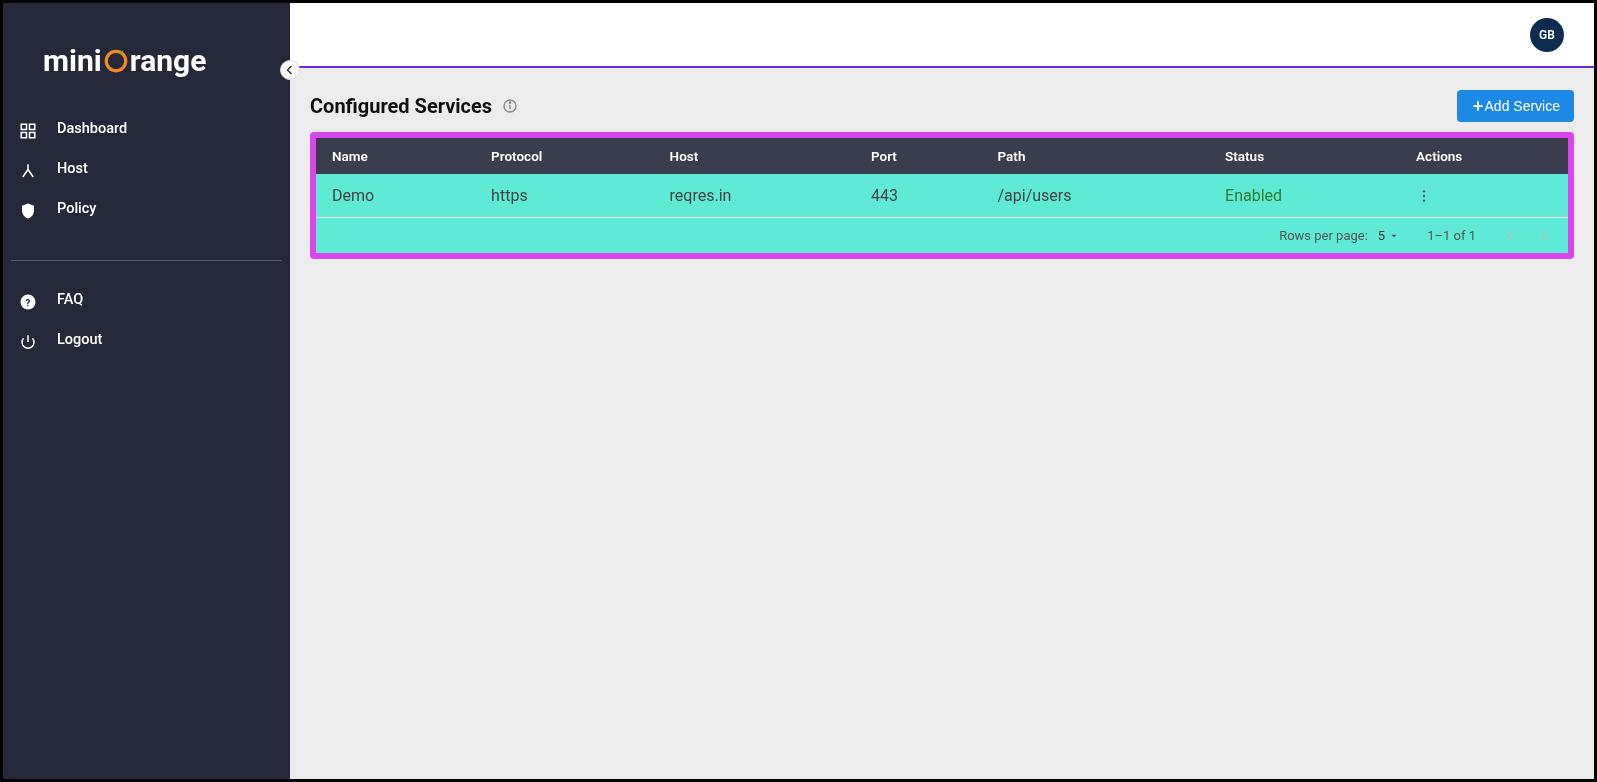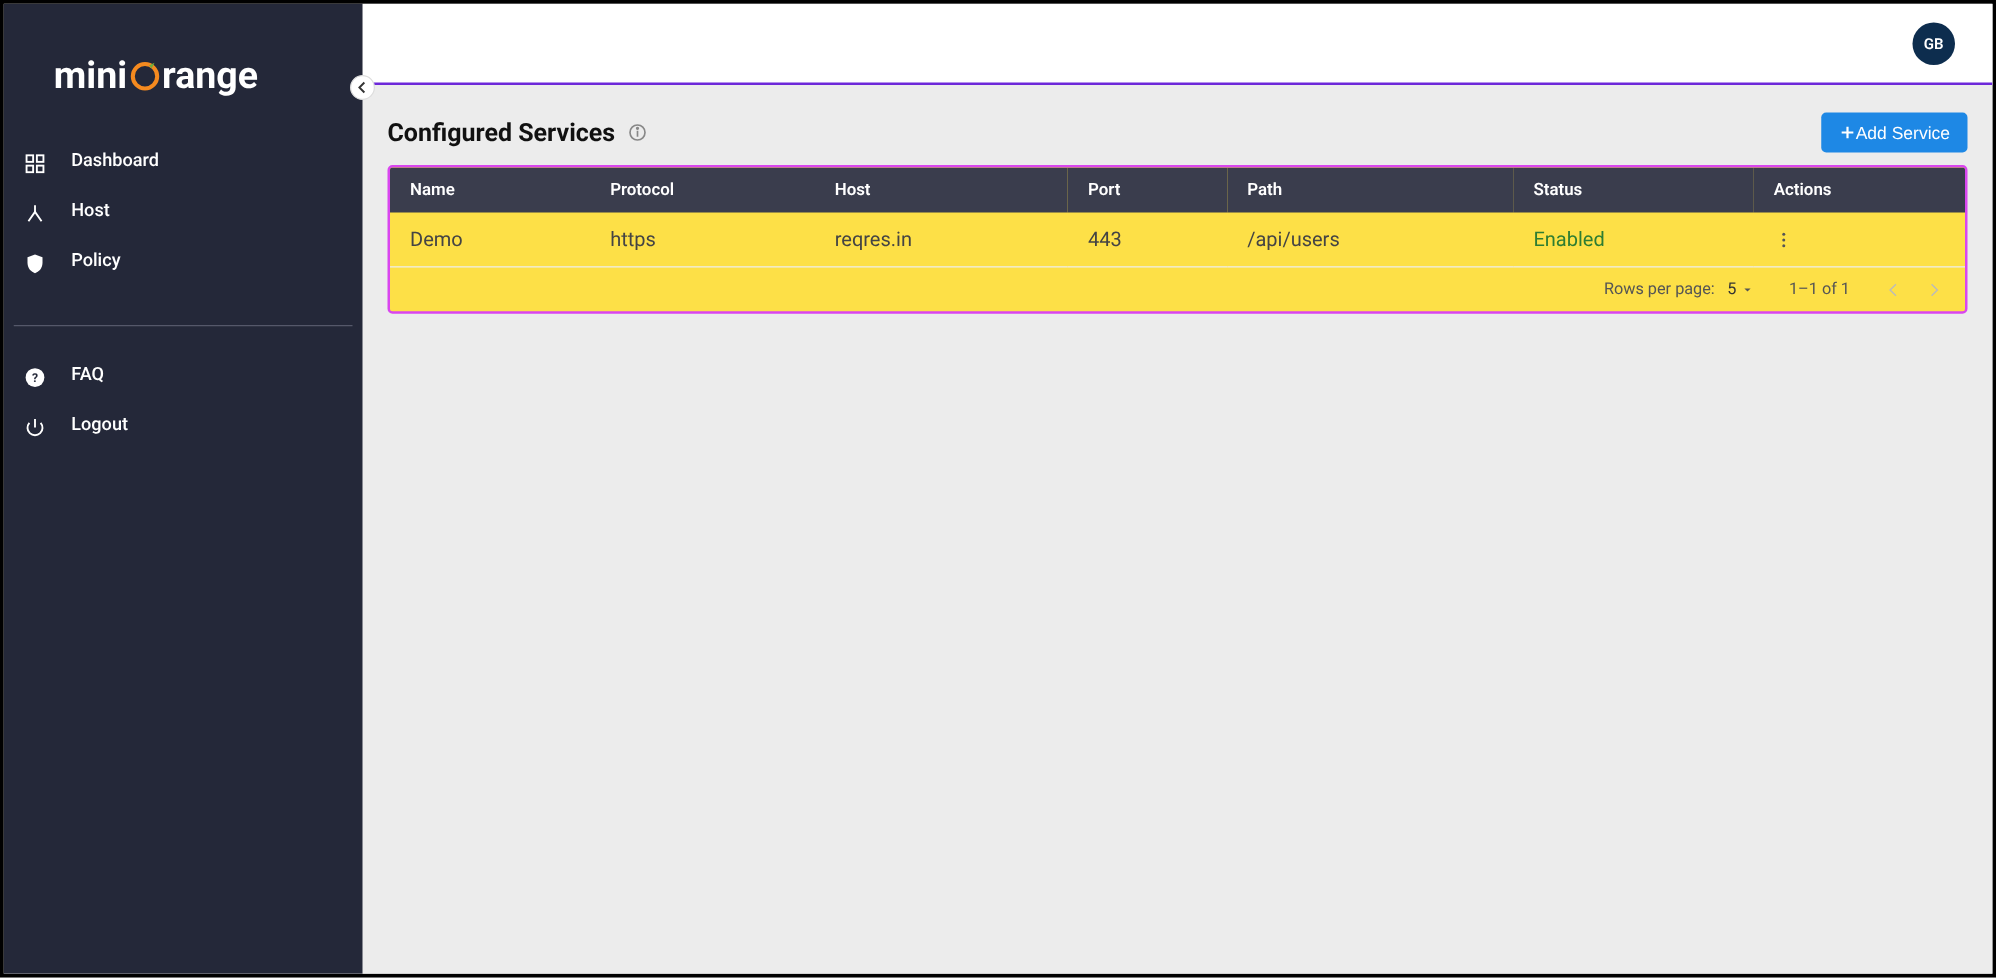--- a/index.html
+++ b/index.html
@@ -25,21 +25,21 @@
   .main { flex:1; display:flex; flex-direction:column; background:#ececec; }
   .topbar { height:65px; background:#fff; display:flex; align-items:center; justify-content:flex-end; padding: 0 30px; border-bottom:2px solid #6d28d9; }
   .avatar { width:34px; height:34px; border-radius:50%; background:#0d2d4e; color:#fff; display:flex; align-items:center; justify-content:center; font-size:12px; font-weight:600; cursor:pointer; }
 
   .content { padding: 22px 20px 20px 20px; flex:1; overflow:auto; }
   .page-head { display:flex; align-items:center; justify-content:space-between; margin-bottom: 10px; }
   .page-title { font-size:20px; font-weight:700; color:#111; display:flex; align-items:center; gap:10px; }
   .info-ic { color:#888; }
   .add-btn { background:#1e88e5; color:#fff; border:none; padding:8px 14px; border-radius:4px; font-size:14px; font-weight:500; display:flex; align-items:center; gap:0; cursor:pointer; }
 
-  .table-card { background:#fde047; border:2px solid #d946ef; border-radius:4px; overflow:hidden; }
+  .table-card { background:#5eead4; border:6px solid #d946ef; border-radius:4px; overflow:hidden; }
   table { width:100%; border-collapse:collapse; }
   thead tr { background:#3a3d4d; color:#fff; }
   th { text-align:left; padding:10px 16px; font-size:13.5px; font-weight:600; }
   tbody td { padding:12px 16px; font-size:16px; color:#444; border-bottom:1px solid #eee; }
   .status-enabled { color:#2e7d32; }
   .row-actions { color:#555; cursor:pointer; }
 
   .table-footer { display:flex; align-items:center; justify-content:flex-end; padding:10px 18px; gap:28px; font-size:13px; color:#555; }
   .rpp { display:flex; align-items:center; gap:10px; }
   .rpp-select { display:flex; align-items:center; gap:4px; cursor:pointer; color:#333; }

